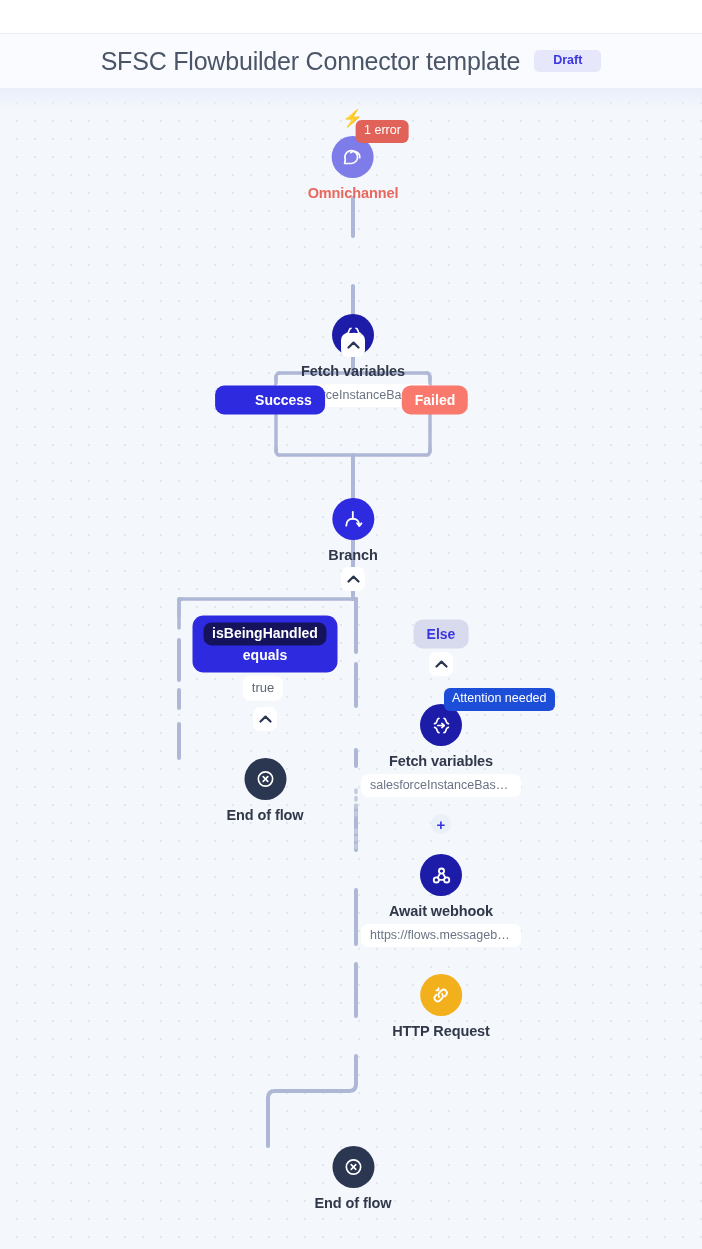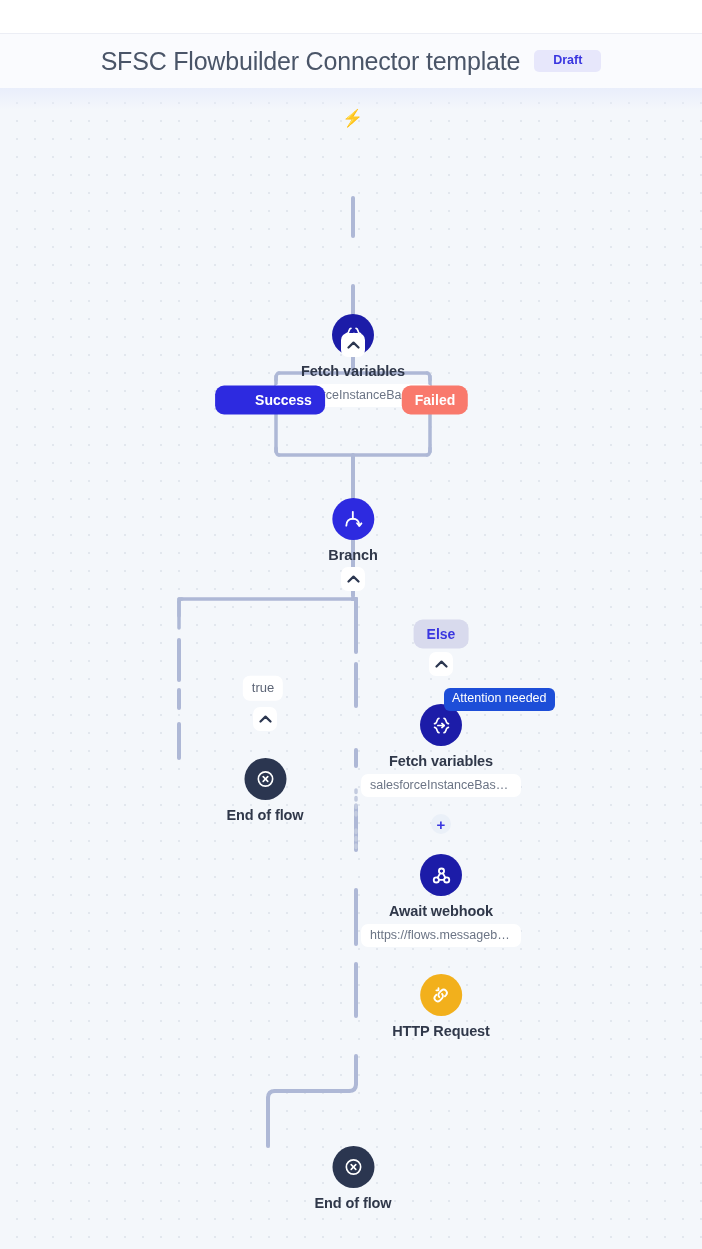--- a/index.html
+++ b/index.html
@@ -324,20 +324,30 @@
       </g>
 
       <g fill="none" stroke="#c3cbdf" stroke-width="3.5" stroke-linecap="round" stroke-dasharray="2.5 5">
         <path d="M356 702 L356 730"></path>
         <path d="M356 742 L356 762"></path>
       </g>
     </svg>
 
     <div class="trigger-bolt" style="left:353px; top:22px;">⚡</div>
 
+    <div class="node" style="left:353px; top:48px;">
+      <div class="node-circle" style="background:#7d7ce8;">
+        <svg width="24" height="24" viewBox="0 0 24 24" fill="none" stroke="#ffffff" stroke-width="1.7" stroke-linejoin="round">
+          <path d="M4 18.5 L4.7 14.6 A6.4 6.4 0 1 1 10.6 18.5 Z"></path>
+          <path d="M9.6 8.2 A5.6 5.6 0 0 1 19 13.4"></path>
+        </svg>
+        <div class="node-badge error">1 error</div>
+      </div>
+      <div class="node-label err">Omnichannel</div>
+    </div>
 
     <div class="node" style="left:353px; top:226px;">
       <div class="node-circle" style="background:#1c1ca8;">
         <svg width="23" height="23" viewBox="0 0 24 24" fill="none" stroke="#ffffff" stroke-width="1.8" stroke-linecap="round" stroke-linejoin="round">
           <path d="M9.3 4.5 C7.2 4.5 7.6 8 6.3 9.2 C5.6 9.9 4.8 10.1 4.8 10.1"></path>
           <path d="M9.3 19.5 C7.2 19.5 7.6 16 6.3 14.8 C5.6 14.1 4.8 13.9 4.8 13.9"></path>
           <path d="M14.7 4.5 C16.8 4.5 16.4 8 17.7 9.2 C18.4 9.9 19.2 10.1 19.2 10.1"></path>
           <path d="M14.7 19.5 C16.8 19.5 16.4 16 17.7 14.8 C18.4 14.1 19.2 13.9 19.2 13.9"></path>
           <path d="M8.2 12 L14.6 12"></path>
           <path d="M12.4 9.9 L14.7 12 L12.4 14.1"></path>
@@ -366,20 +376,24 @@
       </div>
       <div class="node-label">Branch</div>
     </div>
 
     <div class="chev" style="left:353px; top:491px;">
       <svg width="13" height="8" viewBox="0 0 13 8" fill="none" stroke="#2b3650" stroke-width="2.2" stroke-linecap="round" stroke-linejoin="round">
           <path d="M1.5 6.5 L6.5 1.6 L11.5 6.5"></path>
         </svg>
     </div>
 
+    <div class="cond" style="left:265px; top:556px;">
+      <div class="cond-key">isBeingHandled</div>
+      <div class="cond-op">equals</div>
+    </div>
 
     <div class="valchip" style="left:263px; top:600px;">true</div>
 
     <div class="chev" style="left:265px; top:631px;">
       <svg width="13" height="8" viewBox="0 0 13 8" fill="none" stroke="#2b3650" stroke-width="2.2" stroke-linecap="round" stroke-linejoin="round">
           <path d="M1.5 6.5 L6.5 1.6 L11.5 6.5"></path>
         </svg>
     </div>
 
     <div class="node" style="left:265px; top:670px;">

